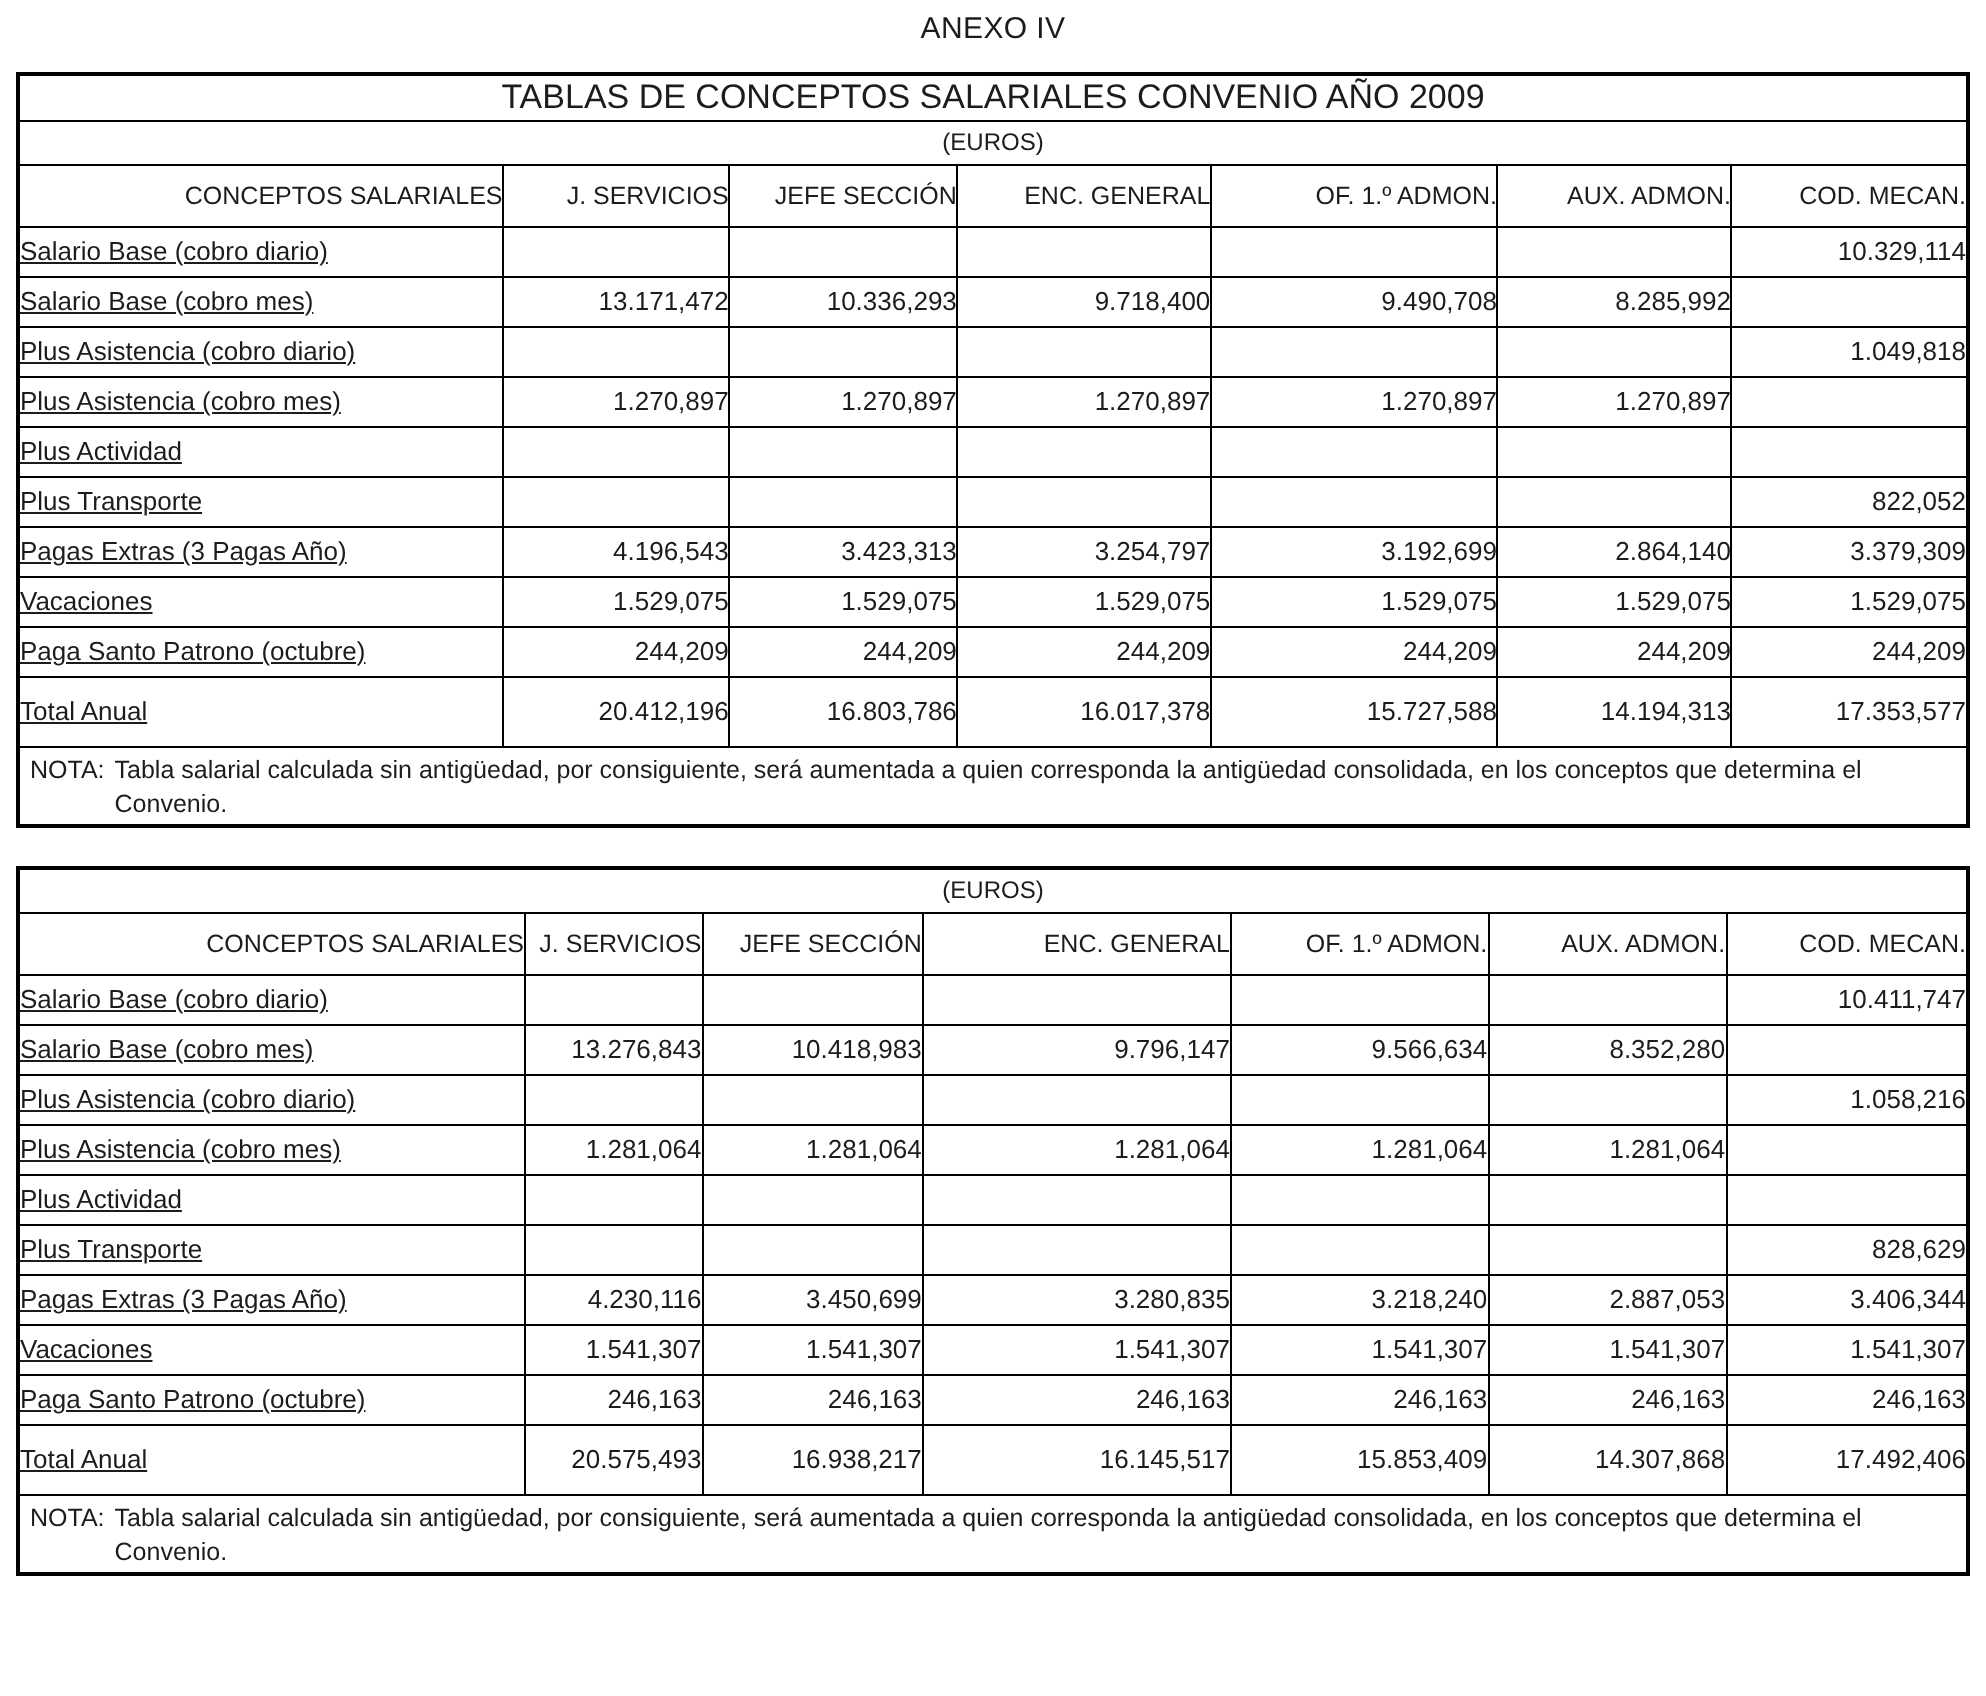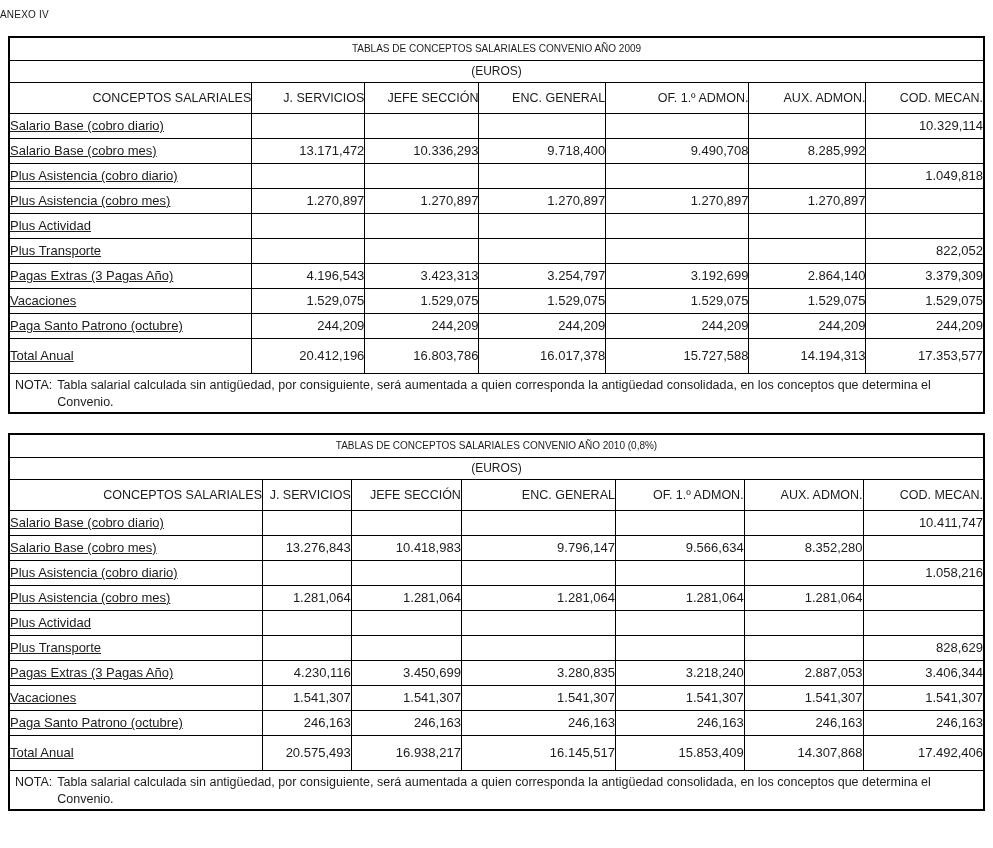--- a/index.html
+++ b/index.html
@@ -6,22 +6,22 @@
   html, body {
     margin: 0; padding: 0;
     background: #ffffff;
     width: 993px; height: 848px;
     font-family: "Liberation Sans", sans-serif;
     color: #1c1c1c;
   }
   .page { padding-top: 7px; }
 
   .doc-title {
-    text-align: left;
-    font-size: 10px;
+    text-align: center;
+    font-size: 15px;
     letter-spacing: 0.2px;
     margin: 0 0 0 0;
     line-height: 16px;
   }
   .doc-subtitle {
     text-align: center;
     font-size: 15px;
     letter-spacing: 0.2px;
     margin-top: 24px;
     line-height: 16px;
@@ -41,21 +41,21 @@
     border: 1px solid #000;
     font-weight: normal;
     font-size: 13px;
     padding: 0;
     overflow: hidden;
     white-space: nowrap;
   }
   tr.title-row th {
     height: 23px;
     text-align: center;
-    font-size: 10px;
+    font-size: 17px;
   }
   tr.subtitle-row th {
     height: 22px;
     text-align: center;
     font-size: 12px;
   }
   tr.header-row th {
     height: 31px;
     text-align: right;
     font-size: 12.5px;
@@ -223,23 +223,20 @@
         <colgroup>
           <col style="width: 26%;">
           <col style="width: 9.1%;">
           <col style="width: 11.3%;">
           <col style="width: 15.8%;">
           <col style="width: 13.2%;">
           <col style="width: 12.2%;">
           <col style="width: 12.4%;">
         </colgroup>
         <thead>
-          <tr class="title-row">
-            <th colspan="7">TABLAS DE CONCEPTOS SALARIALES CONVENIO AÑO 2010 (0,8%)</th>
-          </tr>
           <tr class="subtitle-row">
             <th colspan="7">(EUROS)</th>
           </tr>
           <tr class="header-row">
             <th>CONCEPTOS SALARIALES</th>
             <th>J. SERVICIOS</th>
             <th>JEFE SECCIÓN</th>
             <th>ENC. GENERAL</th>
             <th>OF. 1.º ADMON.</th>
             <th>AUX. ADMON.</th>

